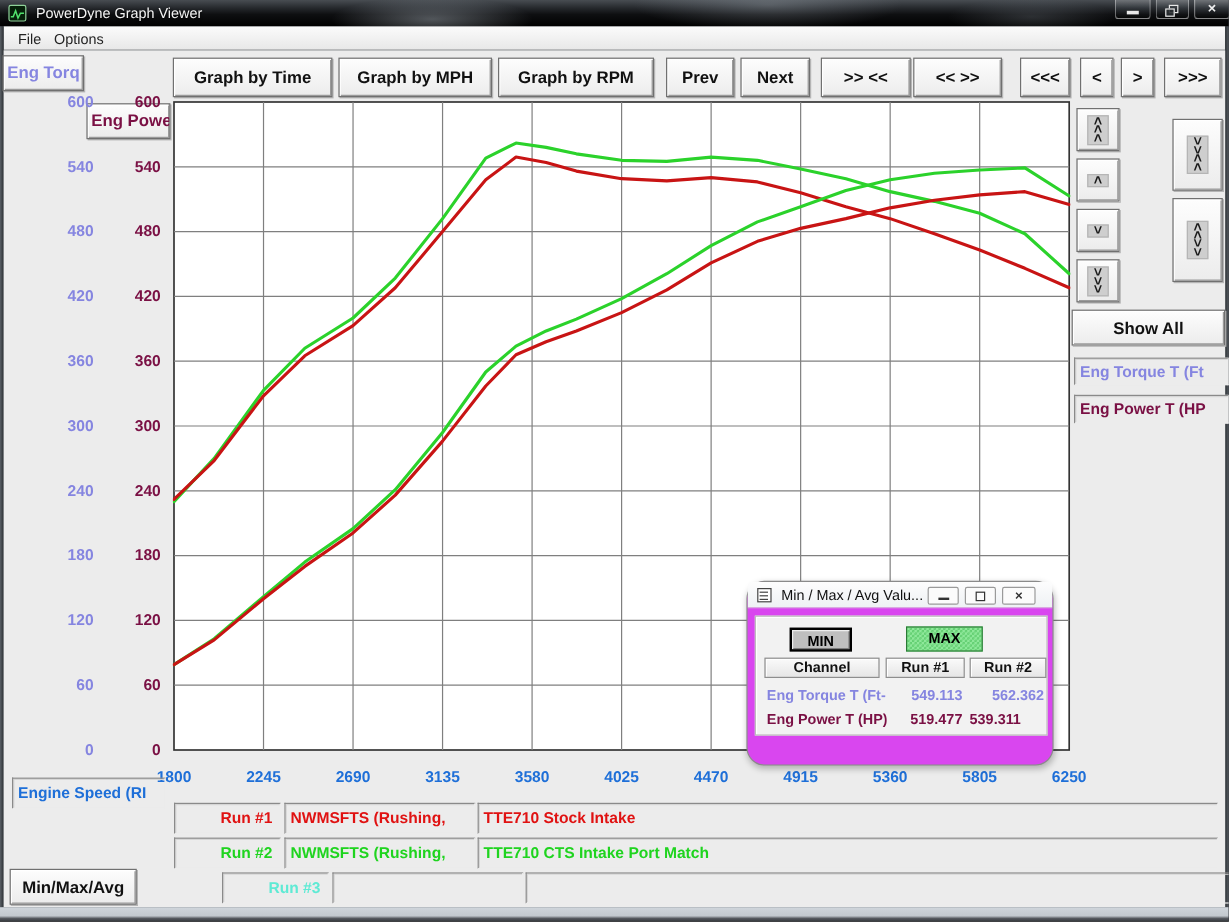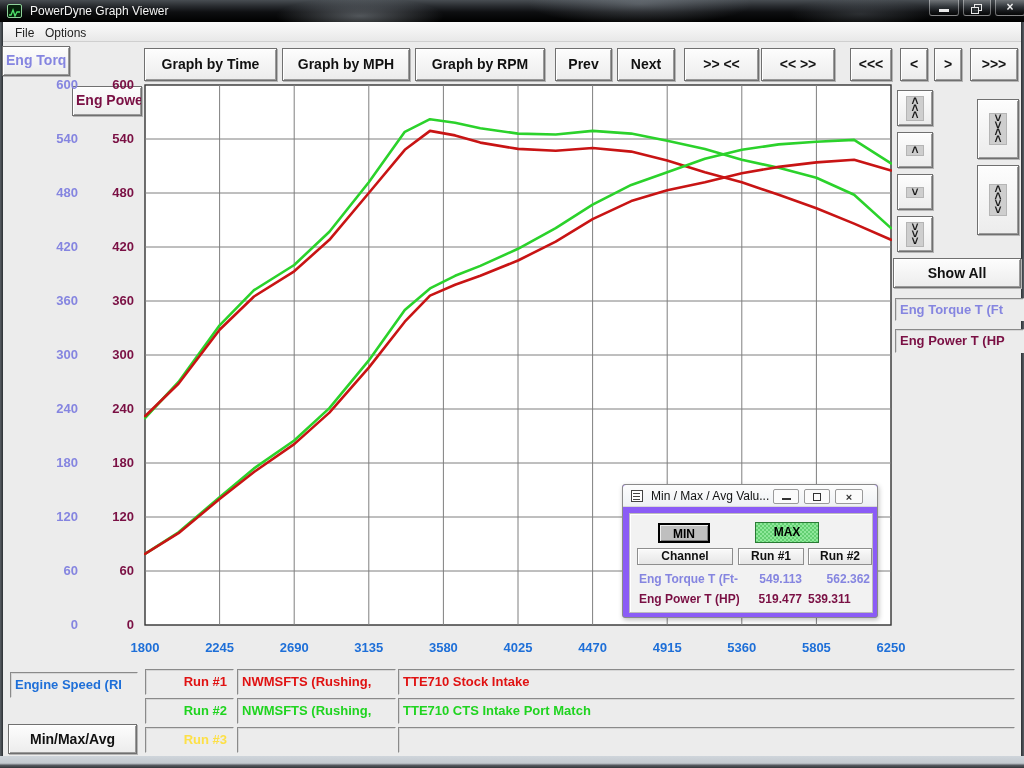--- a/index.html
+++ b/index.html
@@ -67,22 +67,22 @@
 
   
   .chevbtn { display:flex; align-items:center; justify-content:center; }
   .chev-in { background:#cecece; border:1px solid #b5b5b5; display:flex; flex-direction:column; align-items:center; justify-content:center; padding:1px 4px; }
   .chev-in span { display:block; font-size:12px; font-weight:bold; line-height:7px; color:#1a1a1a; }
   .legendbox { font-size:13px; font-weight:bold; padding:3px 0 0 4px; background:#ececec; }
   .legendbox.purple { color:#8585e0; }
   .legendbox.maroon { color:#7a1044; }
 
   
-  #mm-window { left:622px; top:484px; width:256px; height:134px;
-    background:#8b5cf6; border:1px solid #8a8a8a; border-radius:3px;
+  #mm-window { left:622px; top:484px; width:256px; height:154px;
+    background:#d946ef; border:1px solid #8a8a8a; border-radius:15px;
     box-shadow:1px 2px 5px rgba(0,0,0,.25); }
   #mm-title { left:0; top:0; width:100%; height:22px; font-size:12px; color:#111;
     background:linear-gradient(180deg,#fdfdfd,#eef1f4); border-bottom:1px solid #d8d8d8; border-radius:3px 3px 0 0; }
   #mm-icon { left:8px; top:5px; width:12px; height:12px; border:1px solid #444; background:#fff; }
   #mm-icon:before { content:""; position:absolute; left:1px; top:2px; width:7px; height:1px; background:#444; box-shadow:0 3px 0 #444, 0 6px 0 #444; }
   .mmbtn { top:4px; height:15px; border:1px solid #9a9a9a; border-radius:2px; background:#fbfbfb; color:#333; text-align:center; }
   .mmbtn .bar { position:absolute; left:50%; top:8px; width:9px; height:2px; margin-left:-4px; background:#333; }
   .mmbtn .sq  { position:absolute; left:50%; top:3px; width:8px; height:8px; margin-left:-4px; border:1px solid #333; }
   .mmbtn .x { font-size:11px; font-weight:bold; line-height:14px; }
   #mm-body { left:6px; top:28px; width:244px; height:100px; border:1px solid #bdbdbd; box-shadow:inset 1px 1px 0 #fff; background:#f2f2f2; }
@@ -92,26 +92,26 @@
   #max-button { left:125px; top:8px; width:64px; height:21px;
     border:1px solid #2a7a35; font-size:12px; font-weight:bold; color:#000; text-align:center; line-height:19px;
     background-color:#8ee89a;
     background-image:linear-gradient(45deg,#63cf72 25%,transparent 25%,transparent 75%,#63cf72 75%),
                      linear-gradient(45deg,#63cf72 25%,transparent 25%,transparent 75%,#63cf72 75%);
     background-size:4px 4px; background-position:0 0,2px 2px; }
   .mm-header { top:34px; height:17px; border:1px solid #8e8e8e; background:linear-gradient(180deg,#fafafa,#e6e6e6);
     box-shadow:inset 1px 1px 0 #fff; font-size:12px; font-weight:bold; color:#111; text-align:center; line-height:15px; }
   .mm-cell { position:absolute; font-size:12px; font-weight:bold; white-space:nowrap; overflow:hidden; }
   .c-purple { color:#8585e0; } .c-maroon { color:#7a1044; }
-  .c-red { color:#e01212; } .c-green { color:#1fd41f; } .c-navy { color:#fde047; } .c-blue { color:#1e6fd8; }
+  .c-red { color:#e01212; } .c-green { color:#1fd41f; } .c-navy { color:#5eead4;margin-left:40px; } .c-blue { color:#1e6fd8; }
 
   
   .infobox { font-size:13px; font-weight:bold; padding:4px 5px 0 4px; }
   .runbox { text-align:right; padding-right:6px; }
-  #minmax-avg-button { left:8px; top:724px; width:129px; height:30px; font-size:14px; line-height:28px; }
+  #minmax-avg-button { left:8px; top:724px; width:106px; height:30px; font-size:14px; line-height:28px; }
 
   #plot-wrap { left:144px; top:84px; width:748px; height:542px; }
 </style>
 </head>
 <body>
 
 <div id="canvas">
 
   <div id="titlebar" class="abs">
     <div id="app-icon" class="abs">
@@ -297,21 +297,21 @@
         <span class="mm-cell c-purple" style="left:178px;top:58px;width:62px;text-align:right">562.362</span>
       </div>
       <div>
         <span class="mm-cell c-maroon" style="left:9px;top:78px;width:100px">Eng Power T (HP)</span>
         <span class="mm-cell c-maroon" style="left:108px;top:78px;width:64px;text-align:right">519.477</span>
         <span class="mm-cell c-maroon" style="left:178px;top:78px;width:62px;">539.311</span>
       </div>
     </div>
   </div>
 
-  <div class="sunken infobox c-blue abs" style="left:10px;top:672px;width:128px;height:26px">Engine Speed (RI</div>
+  <div class="sunken infobox c-blue abs" style="left:10px;top:648px;width:128px;height:26px">Engine Speed (RI</div>
 
   <div class="sunken infobox runbox c-red abs" style="left:145px;top:669px;width:89px;height:26px">Run #1</div>
   <div class="sunken infobox c-red abs" style="left:237px;top:669px;width:159px;height:26px">NWMSFTS (Rushing,</div>
   <div class="sunken infobox c-red abs" style="left:398px;top:669px;width:617px;height:26px">TTE710 Stock Intake</div>
 
   <div class="sunken infobox runbox c-green abs" style="left:145px;top:698px;width:89px;height:26px">Run #2</div>
   <div class="sunken infobox c-green abs" style="left:237px;top:698px;width:159px;height:26px">NWMSFTS (Rushing,</div>
   <div class="sunken infobox c-green abs" style="left:398px;top:698px;width:617px;height:26px">TTE710 CTS Intake Port Match</div>
 
   <div class="sunken infobox runbox c-navy abs" style="left:145px;top:727px;width:89px;height:26px">Run #3</div>

